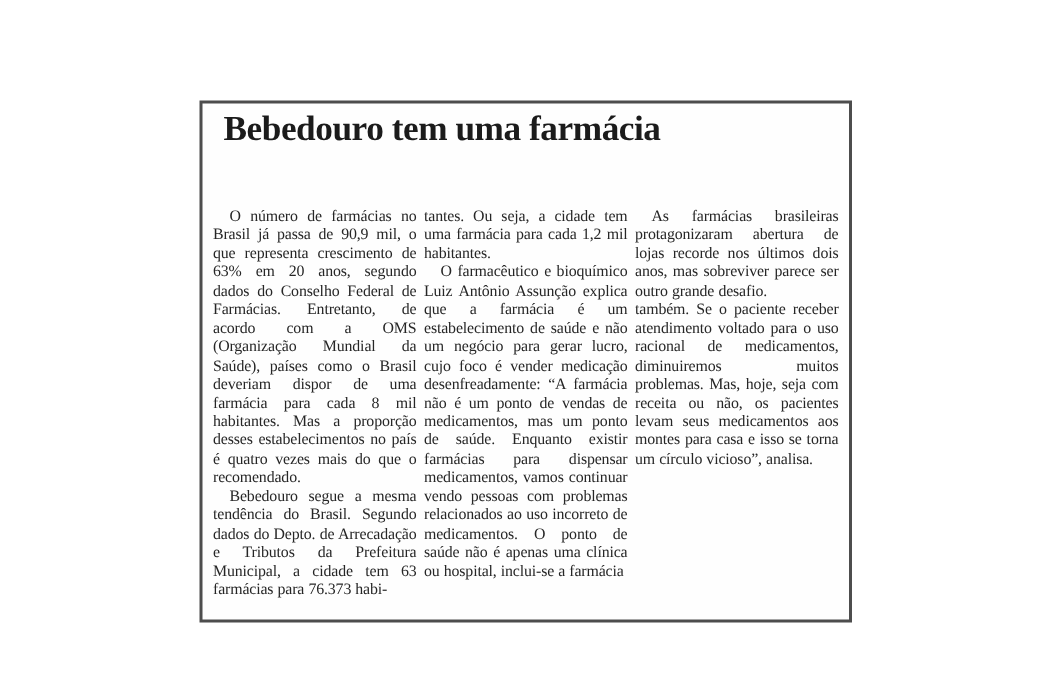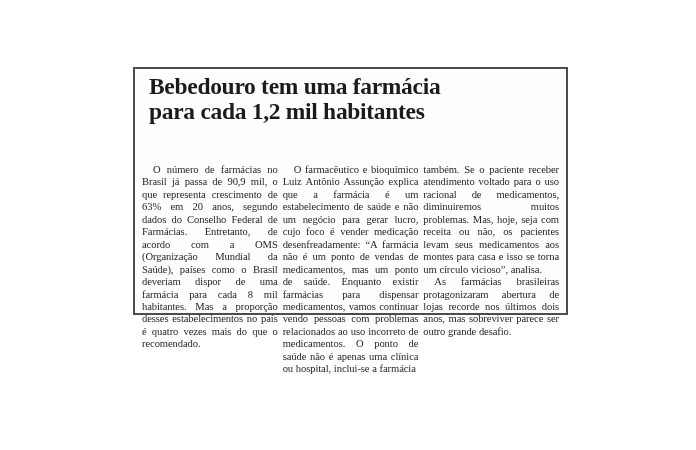--- a/index.html
+++ b/index.html
@@ -10,21 +10,21 @@
     overflow: hidden;
   }
   .page {
     position: relative;
     width: 696px; height: 450px;
     background: #ffffff;
   }
   .clipping {
     position: absolute;
     left: 133px; top: 67px;
-    width: 435px; height: 248px;
+    width: 435px; height: 348px;
     border: 2px solid #4d4d4d;
     background: #fefefe;
     padding: 5px 7px 6px 7px;
   }
   .headline {
     font-weight: 700;
     font-size: 23.5px;
     line-height: 25px;
     color: #1b1b1b;
     letter-spacing: -0.3px;
@@ -50,28 +50,29 @@
   .para { margin: 0; }
   .para.indent { text-indent: 11px; }
 </style>
 </head>
 <body>
 
 <div class="page">
   <div class="clipping">
     <div class="headline">
       <div>Bebedouro tem uma farmácia</div>
-      <div>para cada 1,2 mil habitantes</div>
     </div>
     <div class="columns">
       <div class="col">
         <p class="para indent">O número de farmácias no Brasil já passa de 90,9 mil, o que representa crescimento de 63% em 20 anos, segundo dados do Conselho Federal de Farmácias. Entretanto, de acordo com a OMS (Organização Mundial da Saúde), países como o Brasil deveriam dispor de uma farmácia para cada 8 mil habitantes. Mas a proporção desses estabelecimentos no país é quatro vezes mais do que o recomendado.</p>
+        <p class="para indent">Bebedouro segue a mesma tendência do Brasil. Segundo dados do Depto. de Arrecadação e Tributos da Prefeitura Municipal, a cidade tem 63 farmácias para 76.373 habi-</p>
       </div>
       <div class="col">
+        <p class="para">tantes. Ou seja, a cidade tem uma farmácia para cada 1,2 mil habitantes.</p>
         <p class="para indent">O farmacêutico e bioquímico Luiz Antônio Assunção explica que a farmácia é um estabelecimento de saúde e não um negócio para gerar lucro, cujo foco é vender medicação desenfreadamente: “A farmácia não é um ponto de vendas de medicamentos, mas um ponto de saúde. Enquanto existir farmácias para dispensar medicamentos, vamos continuar vendo pessoas com problemas relacionados ao uso incorreto de medicamentos. O ponto de saúde não é apenas uma clínica ou hospital, inclui-se a farmácia</p>
       </div>
       <div class="col">
+        <p class="para indent">As farmácias brasileiras protagonizaram abertura de lojas recorde nos últimos dois anos, mas sobreviver parece ser outro grande desafio.</p>
         <p class="para">também. Se o paciente receber atendimento voltado para o uso racional de medicamentos, diminuiremos muitos problemas. Mas, hoje, seja com receita ou não, os pacientes levam seus medicamentos aos montes para casa e isso se torna um círculo vicioso”, analisa.</p>
-        <p class="para indent">As farmácias brasileiras protagonizaram abertura de lojas recorde nos últimos dois anos, mas sobreviver parece ser outro grande desafio.</p>
       </div>
     </div>
   </div>
 </div>
 
 </body></html>

